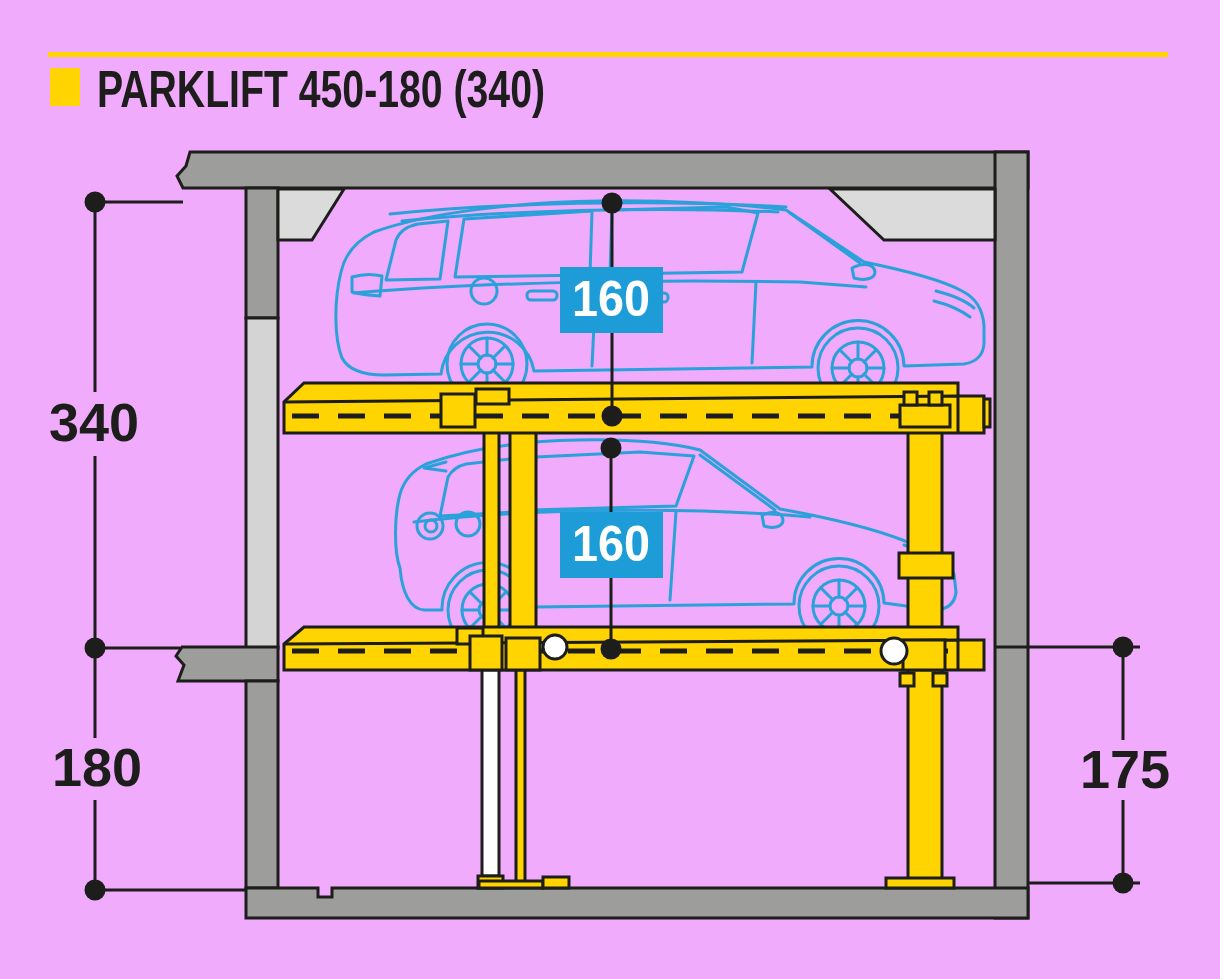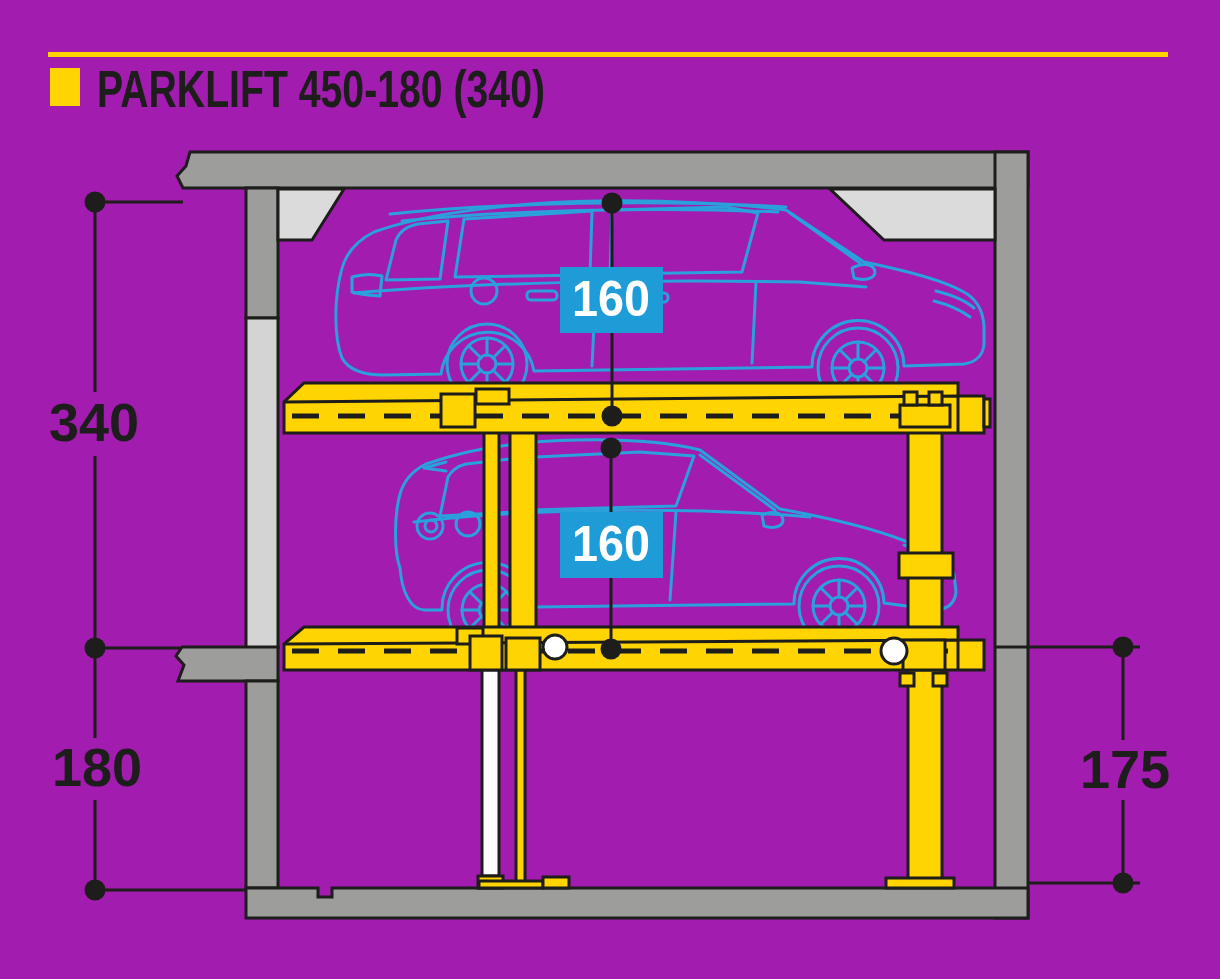--- a/index.html
+++ b/index.html
@@ -1,16 +1,16 @@
 <!DOCTYPE html>
 <html><head>
 <meta charset="utf-8">
 <style>
   html,body{margin:0;padding:0;background:#ffffff;}
-  #stage{position:relative;width:1220px;height:979px;background:#a21caf;overflow:hidden;
+  #stage{position:relative;width:1220px;height:979px;background:#f0abfc;overflow:hidden;
          font-family:"Liberation Sans",sans-serif;}
   svg{display:block;}
   
   .concrete{fill:#9d9d9c;stroke:#1d1d1b;stroke-width:3;}
   .concrete-light{fill:#dbdbdb;stroke:#1d1d1b;stroke-width:3;}
   .concrete-mid{fill:#d4d4d4;stroke:#1d1d1b;stroke-width:3;}
   .steel-yellow{fill:#ffd400;stroke:#1d1d1b;stroke-width:3;}
   .steel-white{fill:#ffffff;stroke:#1d1d1b;stroke-width:3;}
   .accent-fill{fill:#ffd400;stroke:none;}
   .dim-line{stroke:#1d1d1b;stroke-width:3;fill:none;}

